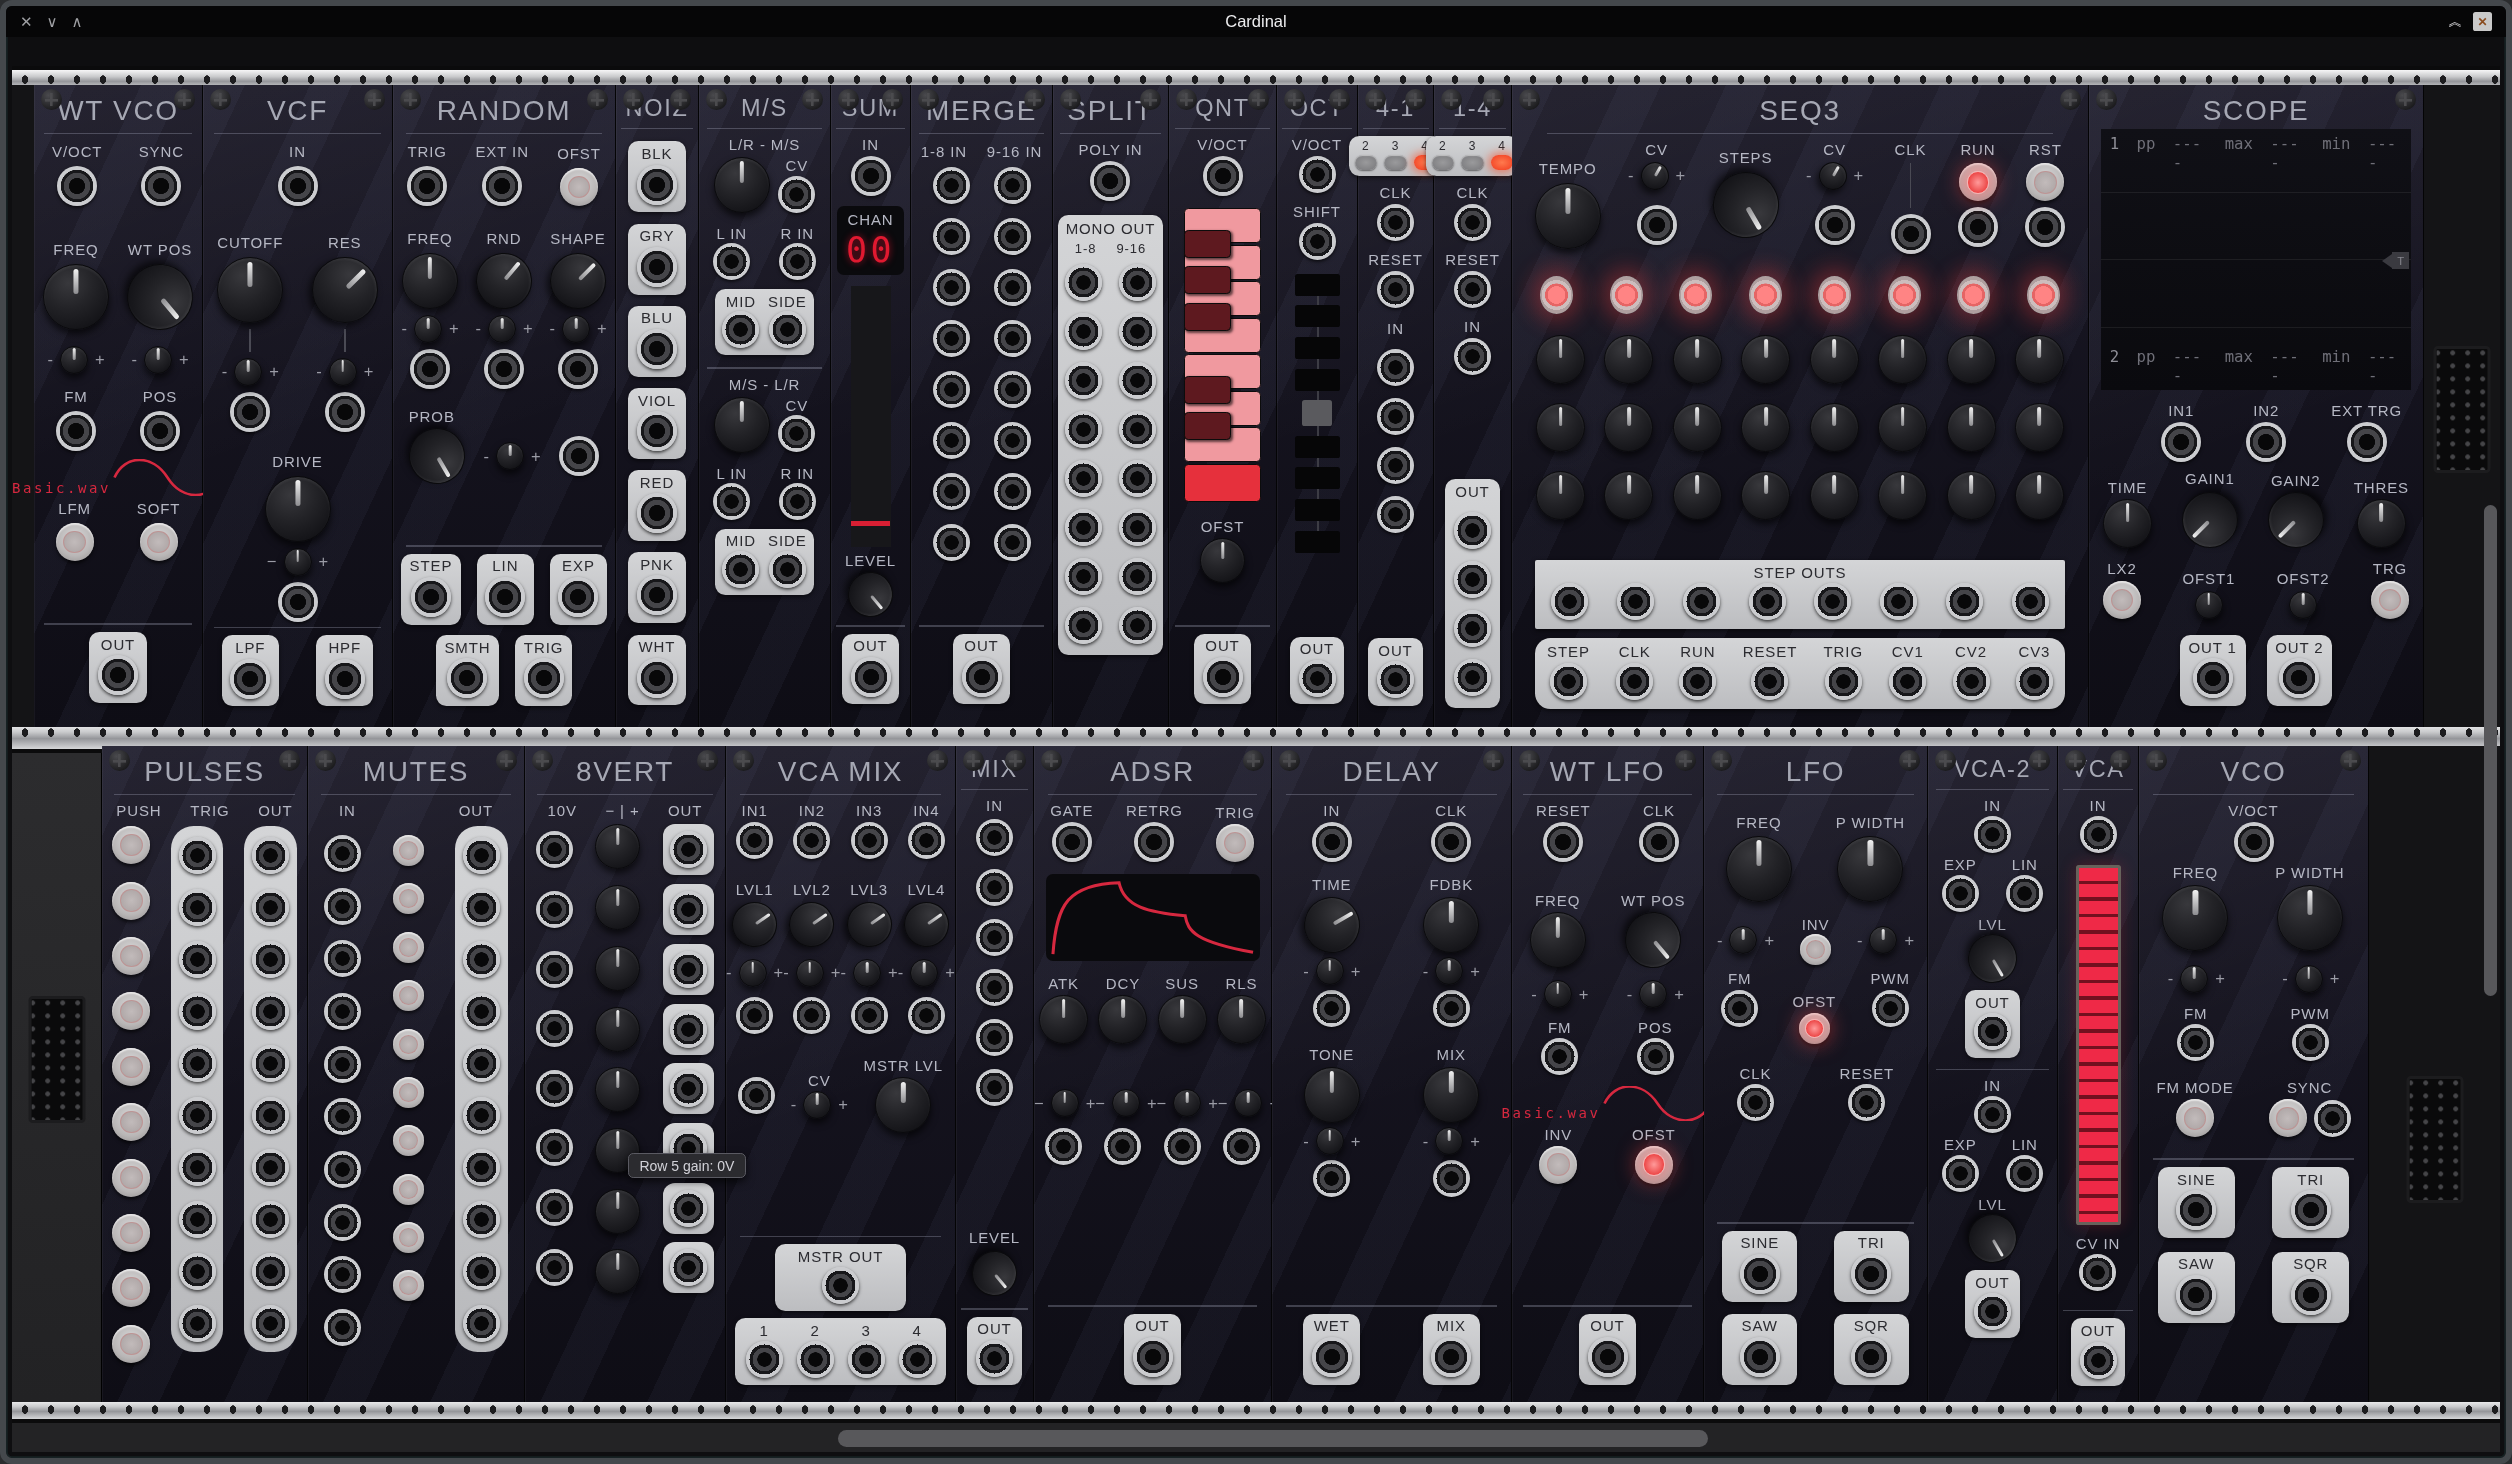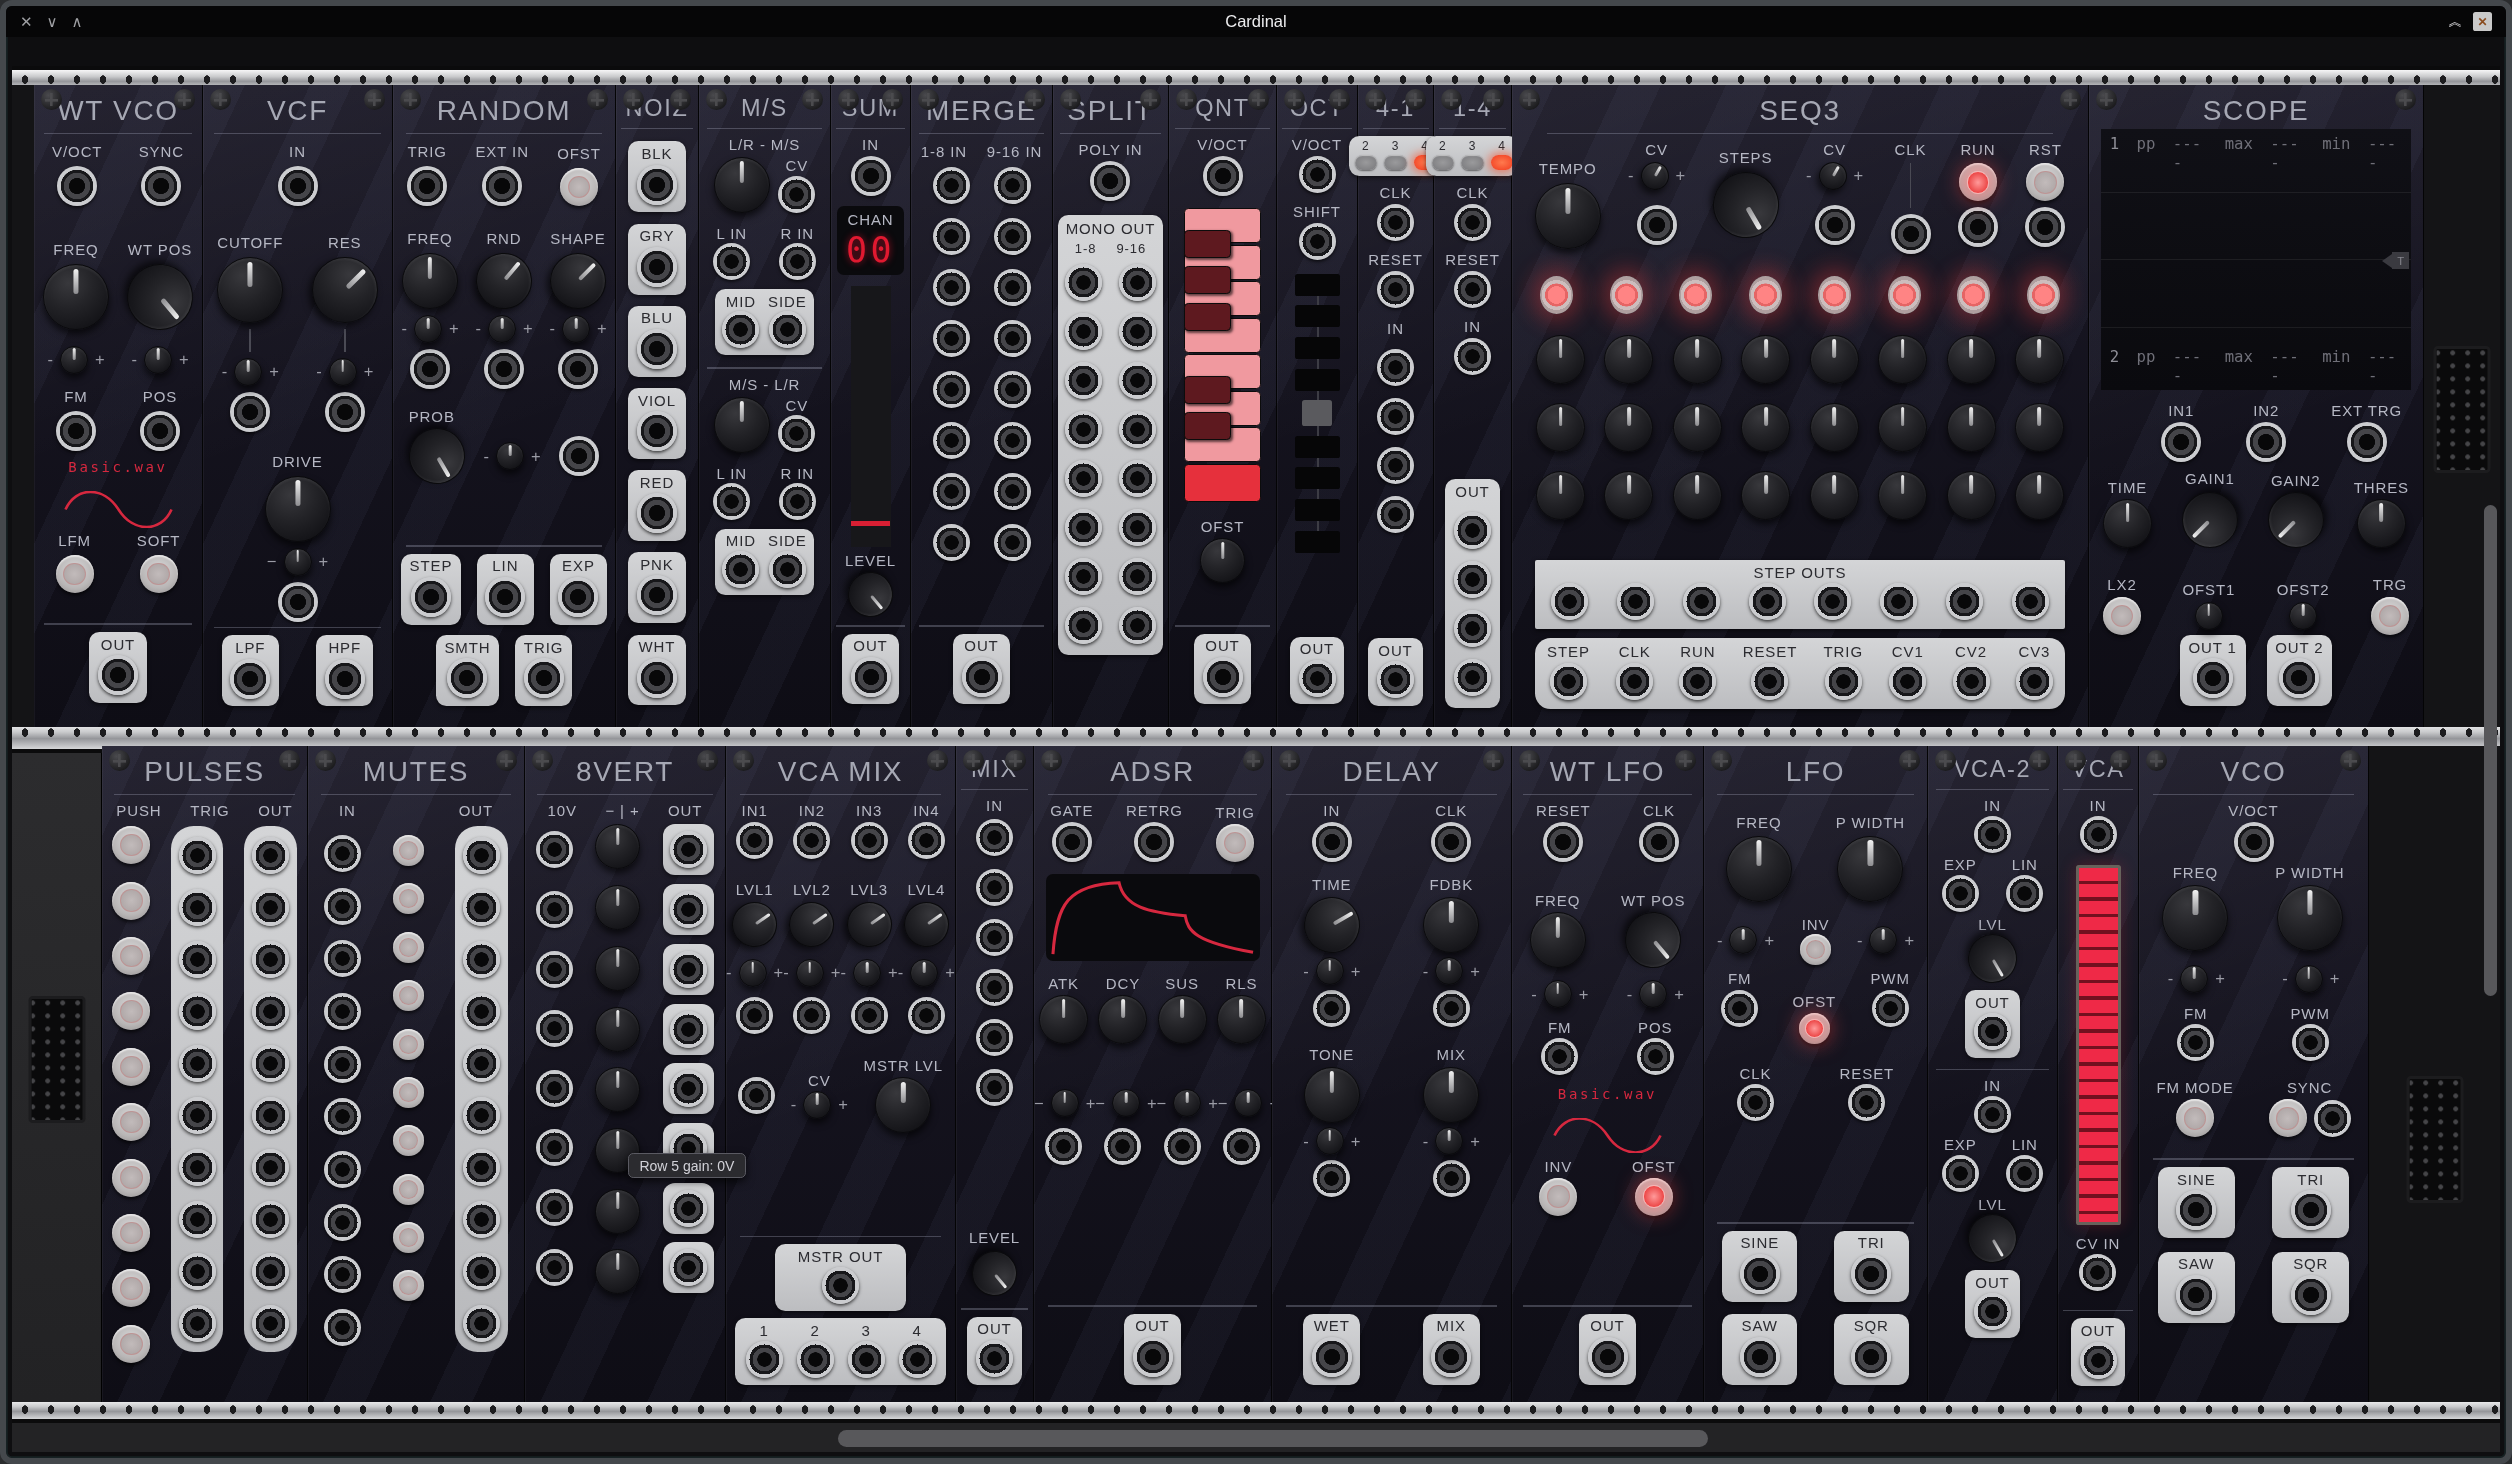--- a/index.html
+++ b/index.html
@@ -100,21 +100,21 @@
   .octsel{position:relative;display:flex;flex-direction:column;align-items:center;gap:9.6px}
   .octsel::before{content:"";position:absolute;top:0;bottom:0;left:50%;width:1.7px;background:#3c3c44}
   .slot{width:45px;height:22px;background:#060607;border-radius:2.6px;position:relative;z-index:1}
   .slot.sel{width:30px;height:26px;background:#5a5a5e}
   
   .tooltip{position:absolute;background:#2b2b2f;border:0.9px solid #5a5a62;border-radius:5.2px;color:#d2d2d8;font-size:14px;padding:3.5px 10.4px;white-space:nowrap;z-index:9;box-shadow:0 3.5px 8.7px rgba(0,0,0,.7)}
   
   #hscroll{position:absolute;left:0;right:0;top:1357px;height:31px;background:#232325}
   #hhandle{position:absolute;left:826px;top:7px;width:870px;height:17.4px;background:#58585b;border-radius:8.7px}
   #vhandle{position:absolute;right:3.5px;top:439px;width:13px;height:491px;background:#58585b;border-radius:7px}
-  .wavebox{display:flex;flex-direction:column;align-items:center;gap:16px}
+  .wavebox{display:flex;flex-direction:row;align-items:flex-end;gap:0}
   .wavename{font-family:"DejaVu Sans Mono",monospace;font-size:14px;color:#d6283f;letter-spacing:2.6px}
   .chan-digits{font-family:"DejaVu Sans Mono",monospace;font-size:35px;color:#e01930;text-shadow:0 0 7px rgba(255,20,50,.6);letter-spacing:3.5px}
 </style>
 </head>
 <body>
 
 <div id="win">
   <div id="titlebar">
     <div class="winctl">
       <span>✕</span>
@@ -863,21 +863,21 @@
             </div>
           <div class="col" style="gap:3.5px">
               <span class="lb">GAIN2</span>
               <div class="knob k64 rot225"></div>
             </div>
           <div class="col" style="gap:3.5px">
               <span class="lb">THRES</span>
               <div class="knob k56"></div>
             </div>
         </div>
-        <div class="row" style="justify-content:space-between;padding:0 14px;margin-top:28px;align-items:center">
+        <div class="row" style="justify-content:space-between;padding:0 14px;margin-top:12px;align-items:flex-end">
           <div class="col" style="gap:3.5px">
               <span class="lb">LX2</span>
               <div class="ledbtn"></div>
             </div>
           <div class="col" style="gap:3.5px">
               <span class="lb">OFST1</span>
               <div class="knob k30"></div>
             </div>
           <div class="col" style="gap:3.5px">
               <span class="lb">OFST2</span>

